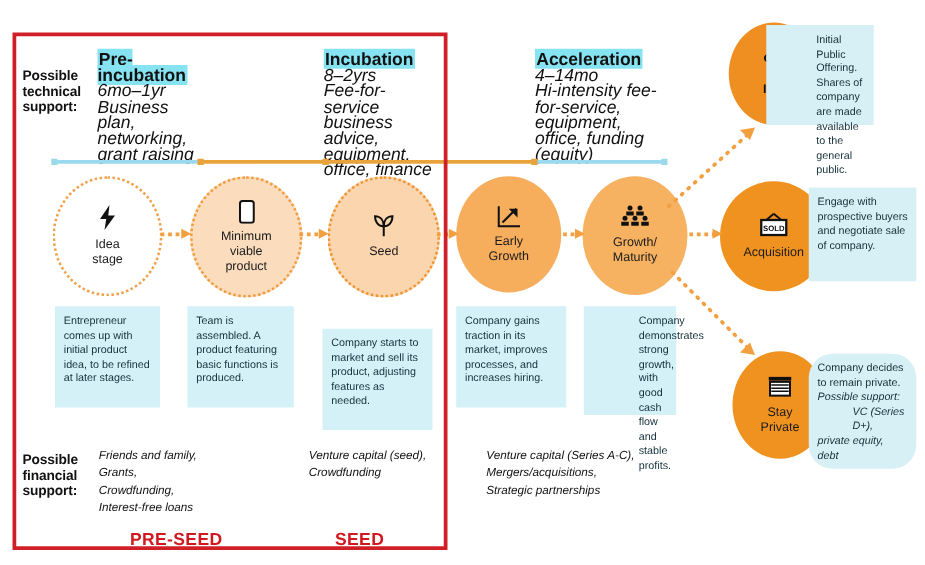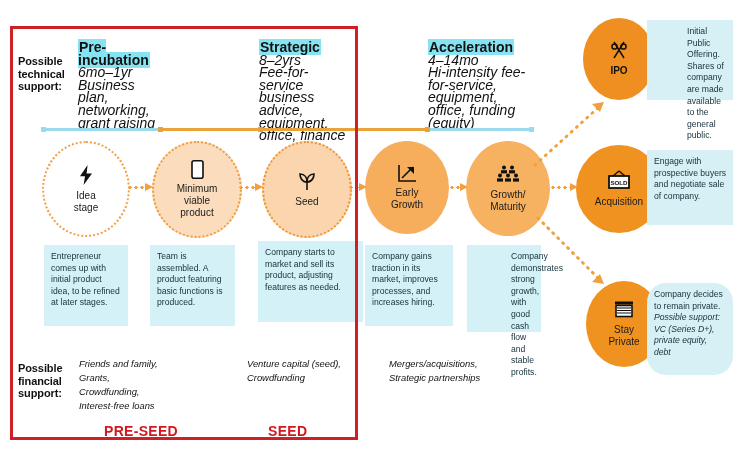--- a/index.html
+++ b/index.html
@@ -105,21 +105,21 @@
     <div>support:</div>
   </div>
 
   <div class="abs phase-block" style="left:78px;top:41px;width:88px;">
     <span class="phase-title">Pre-incubation</span><br>
     <span class="phase-dur">6mo–1yr</span><br>
     <span>Business plan, networking, grant raising</span>
   </div>
 
   <div class="abs phase-block" style="left:259px;top:41px;width:92px;">
-    <span class="phase-title">Strategic</span><br>
+    <span class="phase-title">Incubation</span><br>
     <span class="phase-dur">8–2yrs</span><br>
     <span>Fee-for-service business advice, equipment, office, finance</span>
   </div>
 
   <div class="abs phase-block" style="left:428px;top:41px;width:98px;">
     <span class="phase-title">Acceleration</span><br>
     <span class="phase-dur">4–14mo</span><br>
     <span>Hi-intensity fee-for-service, equipment, office, funding (equity)</span>
   </div>
 
@@ -257,48 +257,49 @@
 
   <svg class="diag" style="left:0;top:0;width:740px;height:452px;">
     <line x1="535" y1="165" x2="600" y2="106" stroke="#f2a03f" stroke-width="3" stroke-linecap="round" stroke-dasharray="1 6"></line>
     <path d="M604 102 L592 104 L600 112 Z" fill="#f2a03f"></path>
     <line x1="538" y1="218" x2="600" y2="280" stroke="#f2a03f" stroke-width="3" stroke-linecap="round" stroke-dasharray="1 6"></line>
     <path d="M604 284 L592 282 L600 274 Z" fill="#f2a03f"></path>
   </svg>
 
   <div class="desc" style="left:44px;top:245px;width:84px;height:81px;">Entrepreneur comes up with initial product idea, to be refined at later stages.</div>
   <div class="desc" style="left:150px;top:245px;width:85px;height:81px;">Team is assembled. A product featuring basic functions is produced.</div>
-  <div class="desc" style="left:258px;top:241px;width:105px;height:81px;">Company starts to market and sell its product, adjusting features as needed.</div>
+  <div class="desc" style="left:258px;top:263px;width:88px;height:81px;">Company starts to market and sell its product, adjusting features as needed.</div>
   <div class="desc" style="left:365px;top:245px;width:88px;height:81px;">Company gains traction in its market, improves processes, and increases hiring.</div>
   <div class="desc" style="left:467px;top:245px;width:74px;height:87px;padding-left:44px;">Company demonstrates strong growth, with good cash flow and stable profits.</div>
 
-  <div class="desc right-desc" style="left:647px;top:20px;width:86px;height:80px;padding-left:40px;">Initial Public Offering. Shares of company are made available to the general public.</div>
+  <div class="desc right-desc" style="left:613px;top:20px;width:86px;height:80px;padding-left:40px;">Initial Public Offering. Shares of company are made available to the general public.</div>
   <div class="desc right-desc" style="left:647px;top:150px;width:86px;height:75px;">Engage with prospective buyers and negotiate sale of company.</div>
   <div class="desc right-desc" style="left:647px;top:283px;width:86px;height:92px;border-radius:19px;">
     <span style="display: block;">Company decides</span>
     <span style="display: block;">to remain private.</span>
     <em style="display: block;">Possible support:</em>
-    <em style="display: block;">VC (Series D+),</em>
+    <em style="display: block; margin-left: 28px;">VC (Series D+),</em>
     <em style="display: block;">private equity,</em>
     <em style="display: block;">debt</em>
   </div>
 
   <div class="fin" style="left:79px;top:357px;width:150px;">
     <div>Friends and family,</div>
     <div>Grants,</div>
     <div>Crowdfunding,</div>
     <div>Interest-free loans</div>
   </div>
 
   <div class="fin" style="left:247px;top:357px;width:150px;">
     <div>Venture capital (seed),</div>
     <div>Crowdfunding</div>
   </div>
 
   <div class="fin" style="left:389px;top:357px;width:190px;">
+    <div>Venture capital (Series A-C),</div>
     <div>Mergers/acquisitions,</div>
     <div>Strategic partnerships</div>
   </div>
 
   <div class="seed-tag" style="left:104px;top:423px;">PRE-SEED</div>
   <div class="seed-tag" style="left:268px;top:423px;">SEED</div>
 
 </div>
 
 </body></html>

